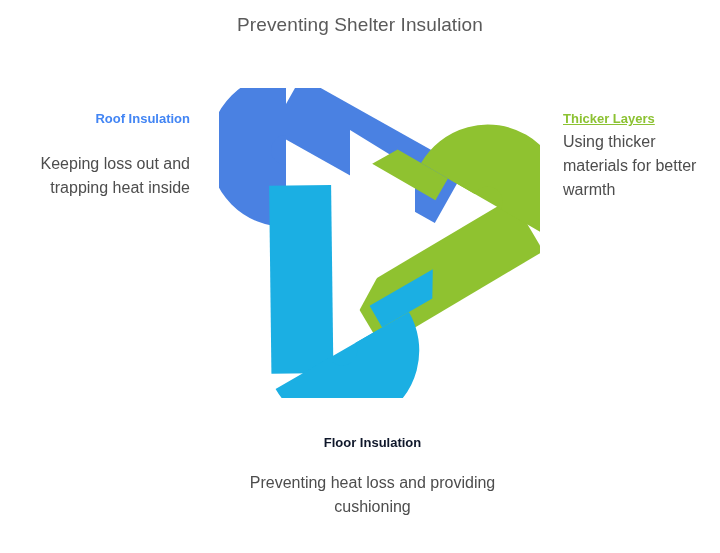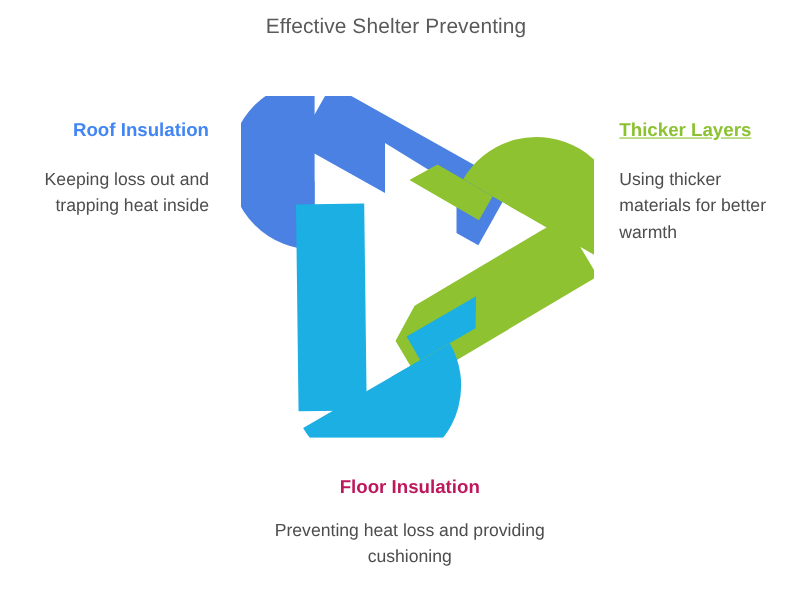--- a/index.html
+++ b/index.html
@@ -41,21 +41,21 @@
     display: block;
     width: 340px;
     height: 340px;
   }
 
   
   .node-block {
     position: absolute;
   }
   .node-heading {
-    font-size: 17px;
+    font-size: 13px;
     font-weight: bold;
     line-height: 22px;
     margin: 0;
   }
   .node-desc {
     font-size: 16px;
     font-weight: 400;
     color: #4d4d4d;
     line-height: 24px;
     margin: 0;
@@ -70,35 +70,35 @@
   }
   #block-roof .node-desc { margin-top: 22px; }
 
   
   #block-thicker {
     left: 563px;
     top: 108px;
     width: 150px;
     text-align: left;
   }
-  #block-thicker .node-desc { margin-top: 22px; }
+  #block-thicker .node-desc { }
 
   
   #block-floor {
     left: 240px;
     top: 432px;
     width: 265px;
     text-align: center;
   }
   #block-floor .node-desc { margin-top: 17px; }
 </style>
 </head>
 <body style="background: rgb(255, 255, 255);">
 
-<div id="page-title" style="color: rgb(90, 90, 90);">Effective Shelter Preventing</div>
+<div id="page-title" style="color: rgb(90, 90, 90);">Preventing Shelter Insulation</div>
 
 <div id="trefoil-graphic">
   <svg viewBox="0 0 340 340" xmlns="http://www.w3.org/2000/svg">
     <defs>
 
       <g id="hook">
         <path d="M 35 22 L 155 92" fill="none" stroke-width="60" stroke-linecap="butt"></path>
         <path d="M 35 22 A 42 42 0 1 0 35 106 L 55 106" fill="none" stroke-width="60" stroke-linecap="butt"></path>
       </g>
 
@@ -158,15 +158,15 @@
   <p class="node-heading" style="color: rgb(66, 133, 244);">Roof Insulation</p>
   <p class="node-desc">Keeping loss out and trapping heat inside</p>
 </div>
 
 <div class="node-block" id="block-thicker">
   <p class="node-heading" style="color: rgb(140, 194, 50); text-decoration: underline;">Thicker Layers</p>
   <p class="node-desc">Using thicker materials for better warmth</p>
 </div>
 
 <div class="node-block" id="block-floor">
-  <p class="node-heading" style="color: #be185d;">Floor Insulation</p>
+  <p class="node-heading" style="color: #0f172a;">Floor Insulation</p>
   <p class="node-desc">Preventing heat loss and providing cushioning</p>
 </div>
 
 </body></html>

